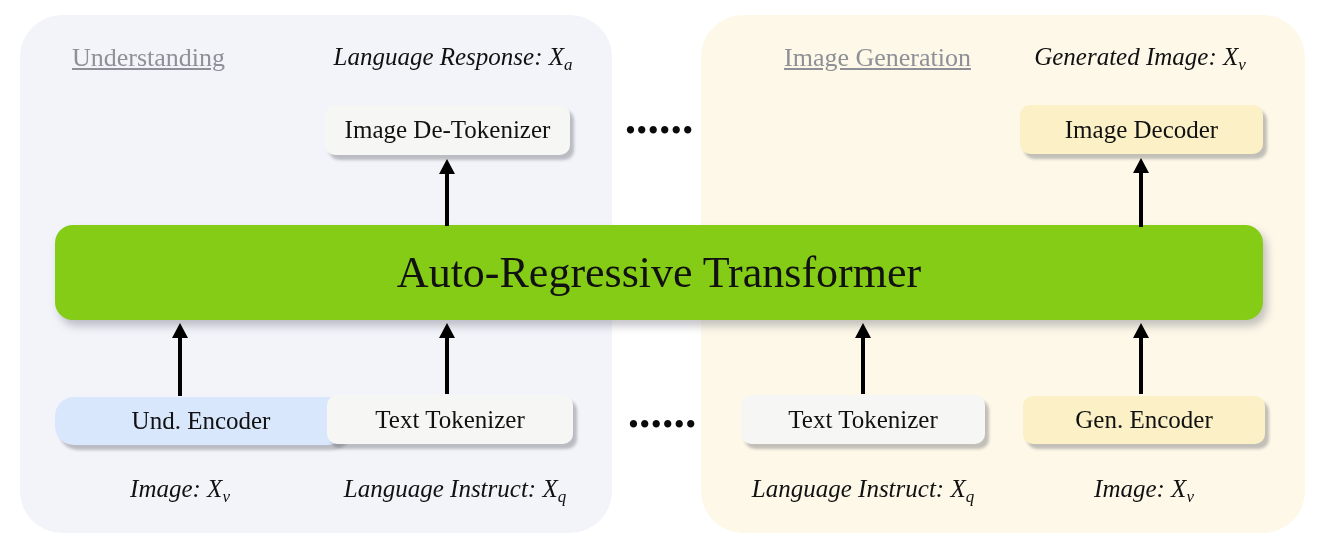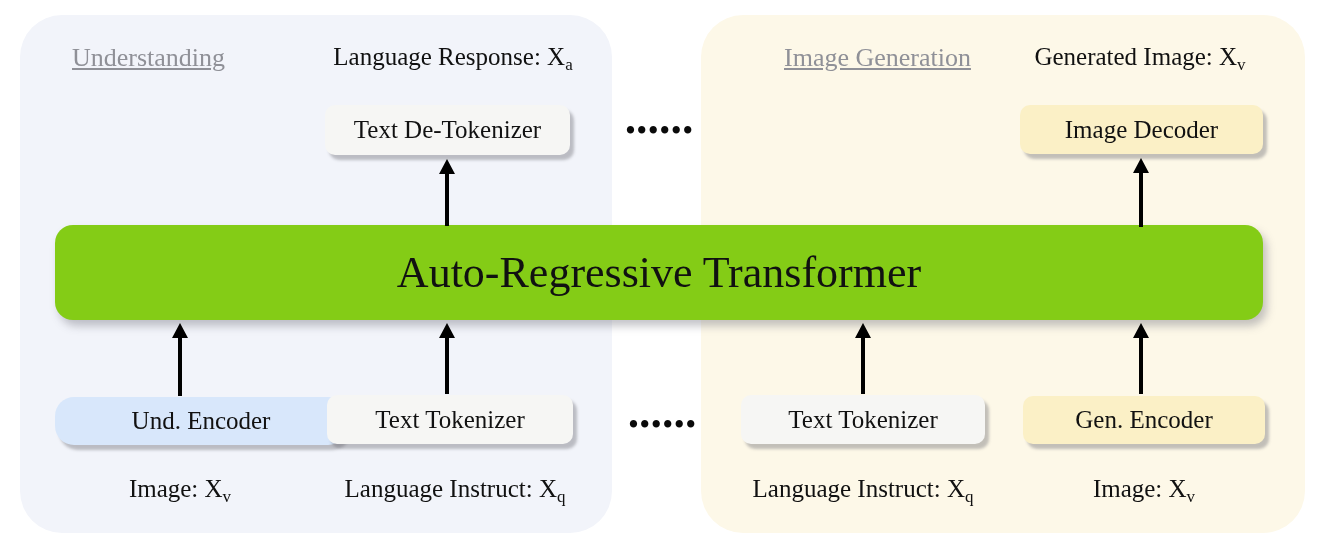--- a/index.html
+++ b/index.html
@@ -7,21 +7,21 @@
     position:relative;width:1318px;height:554px;background:#ffffff;overflow:hidden;
     font-family:"Liberation Serif","DejaVu Serif",serif;color:#111;
   }
   .panel{position:absolute;border-radius:42px;}
   .panel-understanding{left:20px;top:15px;width:592px;height:518px;background:#f2f4fa;}
   .panel-generation{left:701px;top:15px;width:604px;height:518px;background:#fdf8e8;}
   .section-label{
     position:absolute;top:43px;font-size:26px;color:#8f9097;white-space:nowrap;text-decoration:underline;
   }
   .var-label{
-    position:absolute;font-size:25px;color:#111;text-align:center;white-space:nowrap;
+    position:absolute;font-size:25px;color:#111;text-align:center;white-space:nowrap;font-style:italic;
   }
   .var-label sub{font-size:0.68em;vertical-align:-0.3em;line-height:0;}
   .node{
     position:absolute;display:flex;align-items:center;justify-content:center;
     border-radius:10px;font-size:25px;white-space:nowrap;
     box-shadow:4px 5px 3px rgba(105,105,112,0.40);
   }
   .node-neutral{background:#f6f6f4;}
   .node-blue{background:#d8e7fb;}
   .node-yellow{background:#fbf0c6;}
@@ -54,21 +54,21 @@
   <div class="section-label" style="left:72px;">Understanding</div>
   <div class="section-label" style="left:784px;">Image Generation</div>
 
   <div class="var-label" style="left:303px;top:43px;width:300px;">
     <span>Language Response: X</span><sub>a</sub>
   </div>
   <div class="var-label" style="left:990px;top:43px;width:300px;">
     <span>Generated Image: X</span><sub>v</sub>
   </div>
 
-  <div class="node node-neutral" style="left:325px;top:105px;width:245px;height:50px;">Text De-Tokenizer</div>
+  <div class="node node-neutral" style="left:325px;top:105px;width:245px;height:50px;">Image De-Tokenizer</div>
   <div class="node node-yellow" style="left:1020px;top:105px;width:243px;height:49px;">Image Decoder</div>
 
   <div class="dots" style="left:610px;top:115px;width:100px;">••••••</div>
   <div class="dots" style="left:613px;top:409px;width:100px;">••••••</div>
 
   <div class="transformer">Auto-Regressive Transformer</div>
 
   <div class="arrow" style="left:447px;top:159px;">
     <div class="head"></div>
     <div class="stem" style="height:52px;"></div>

